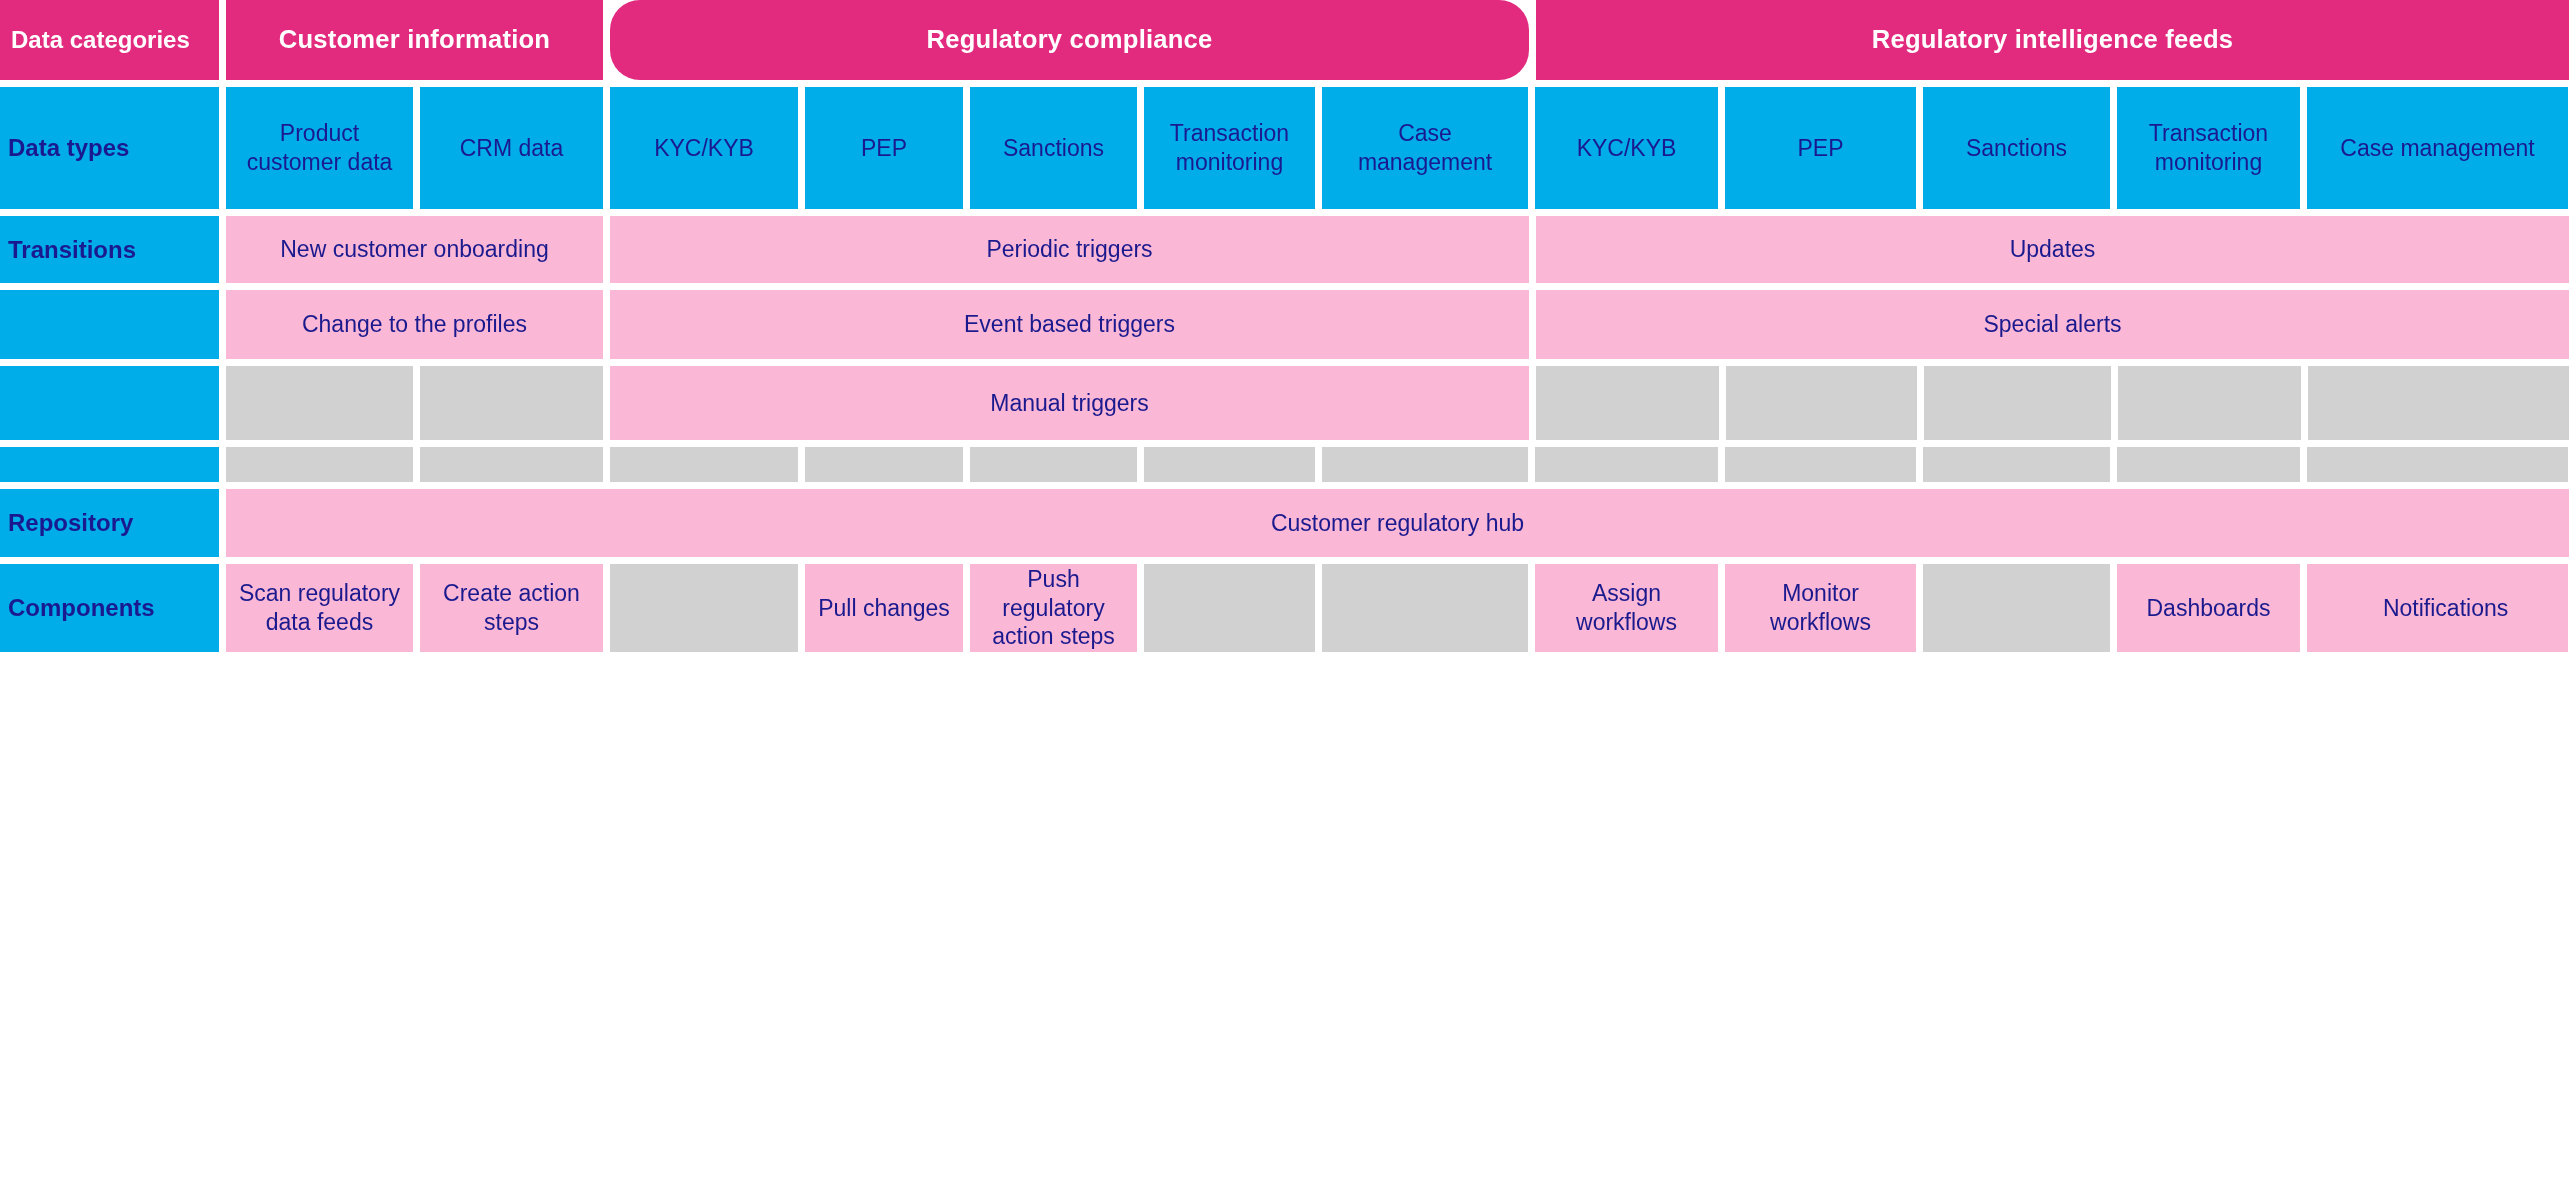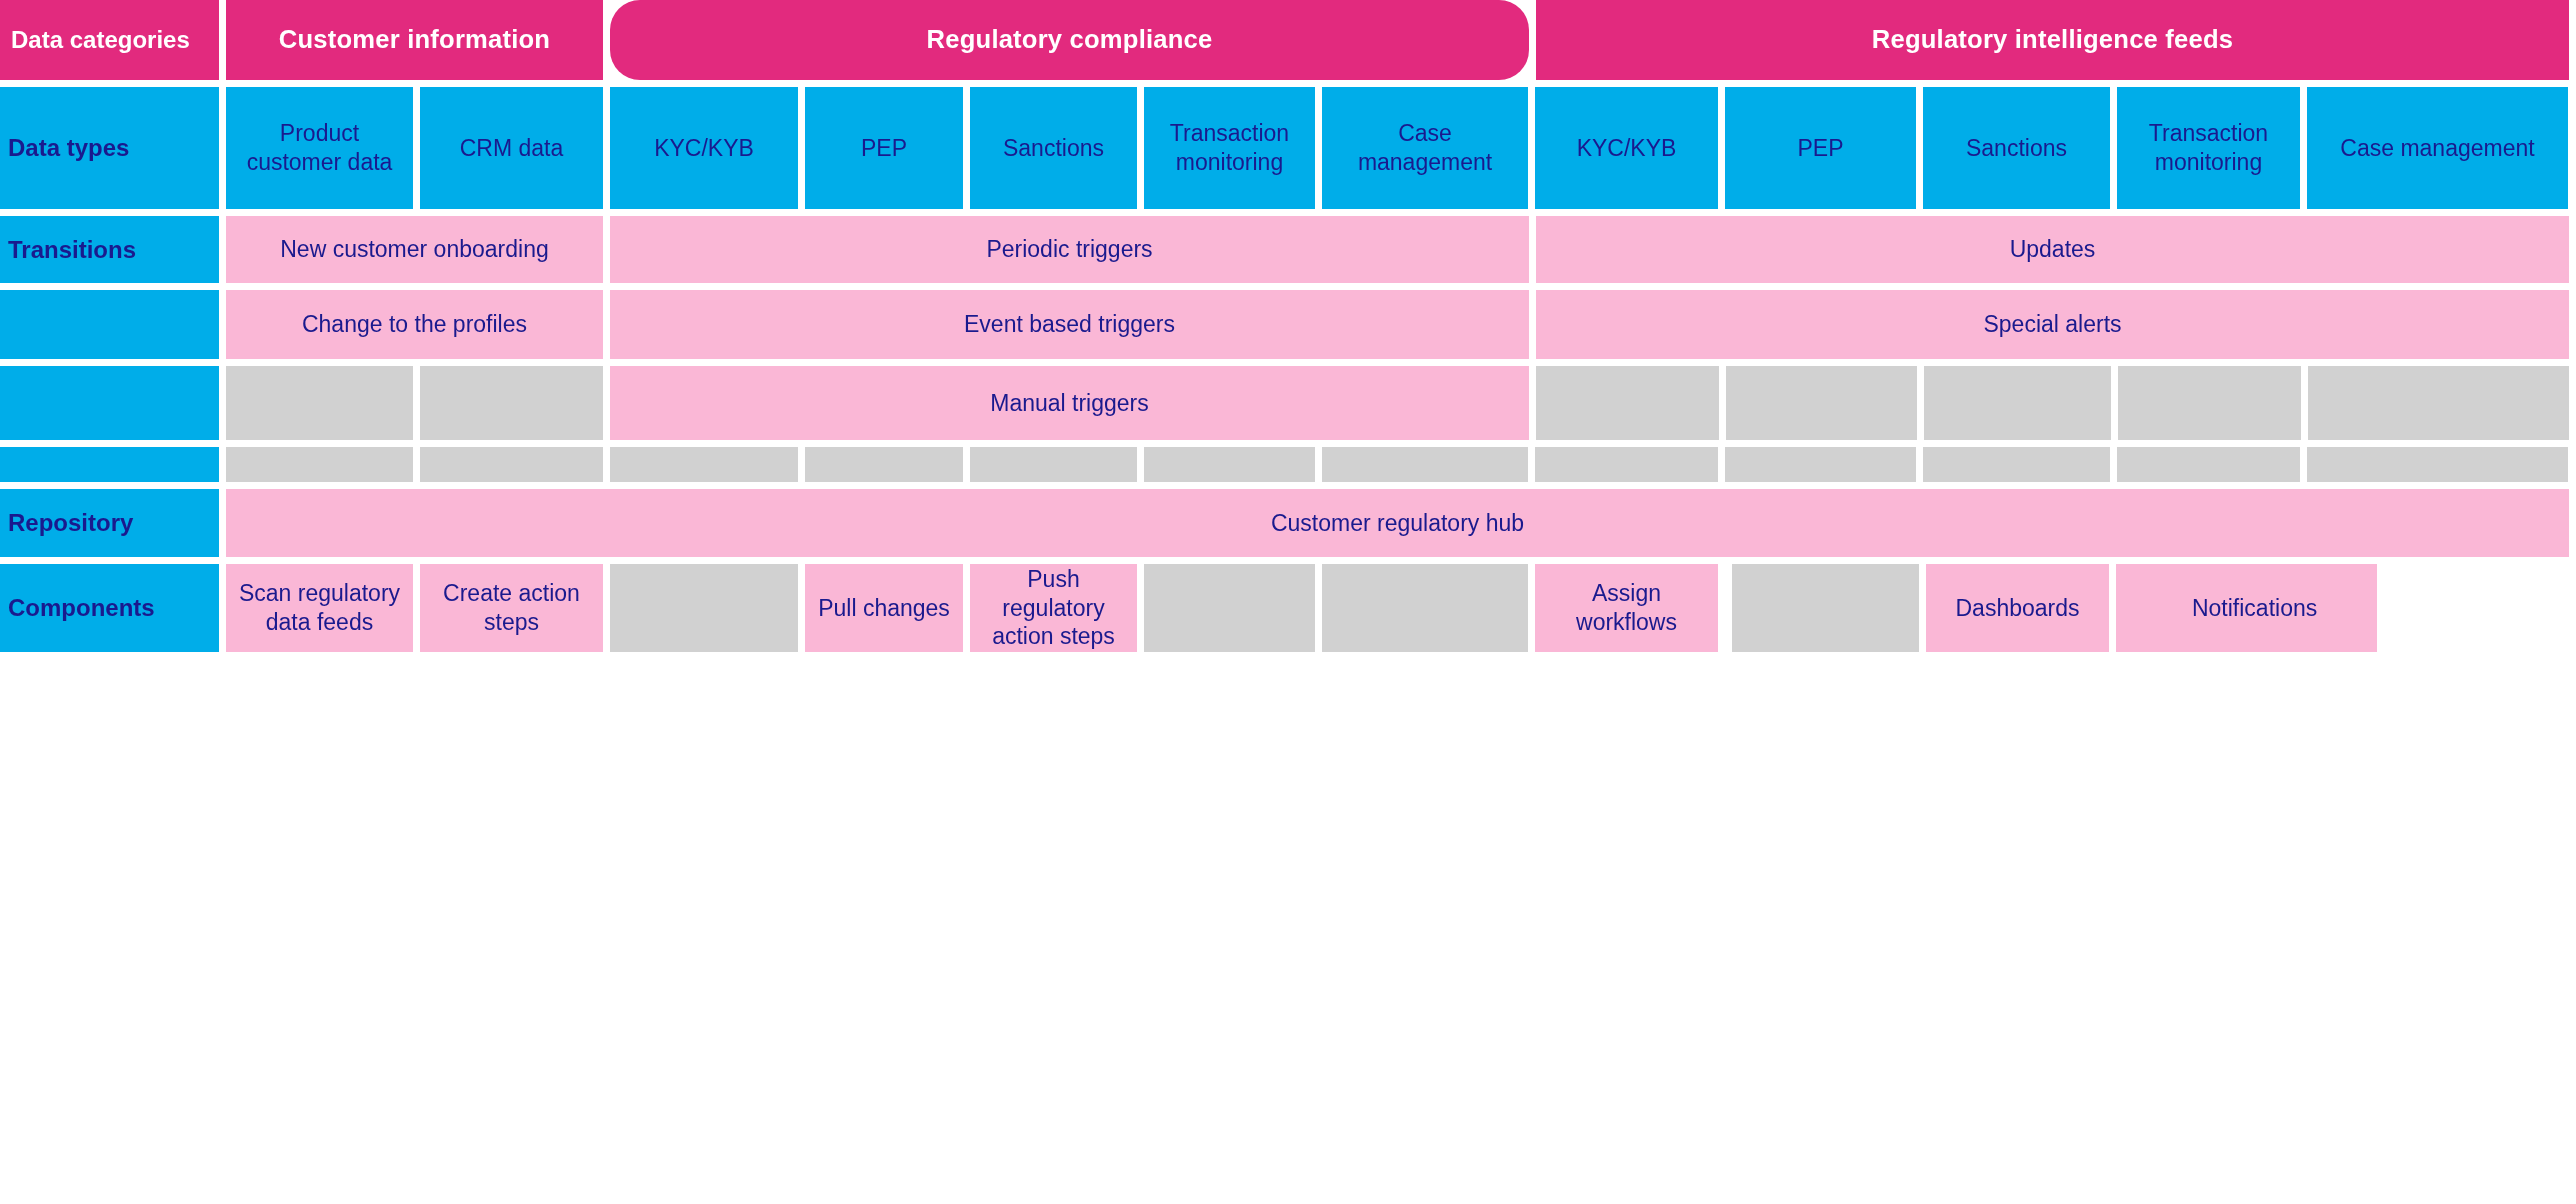--- a/index.html
+++ b/index.html
@@ -198,20 +198,21 @@
       <div class="cell c-pink" style="flex: 0 0 158px;">Pull changes</div>
       <div class="gap-h"></div>
       <div class="cell c-pink" style="flex: 0 0 167px;">Push regulatory action steps</div>
       <div class="gap-h"></div>
       <div class="cell c-gray" style="flex: 0 0 171px;"></div>
       <div class="gap-h"></div>
       <div class="cell c-gray" style="flex: 0 0 206px;"></div>
       <div class="gap-h"></div>
       <div class="cell c-pink" style="flex: 0 0 183px;">Assign workflows</div>
       <div class="gap-h"></div>
+      <div class="cell c-pink" style="flex: 0 0 191px;">Monitor workflows</div>
       <div class="gap-h"></div>
       <div class="cell c-gray" style="flex: 0 0 187px;"></div>
       <div class="gap-h"></div>
       <div class="cell c-pink" style="flex: 0 0 183px;">Dashboards</div>
       <div class="gap-h"></div>
       <div class="cell c-pink" style="flex: 0 0 261px; padding-left: 24px;">Notifications</div>
     </div>
   </div>
 
 

